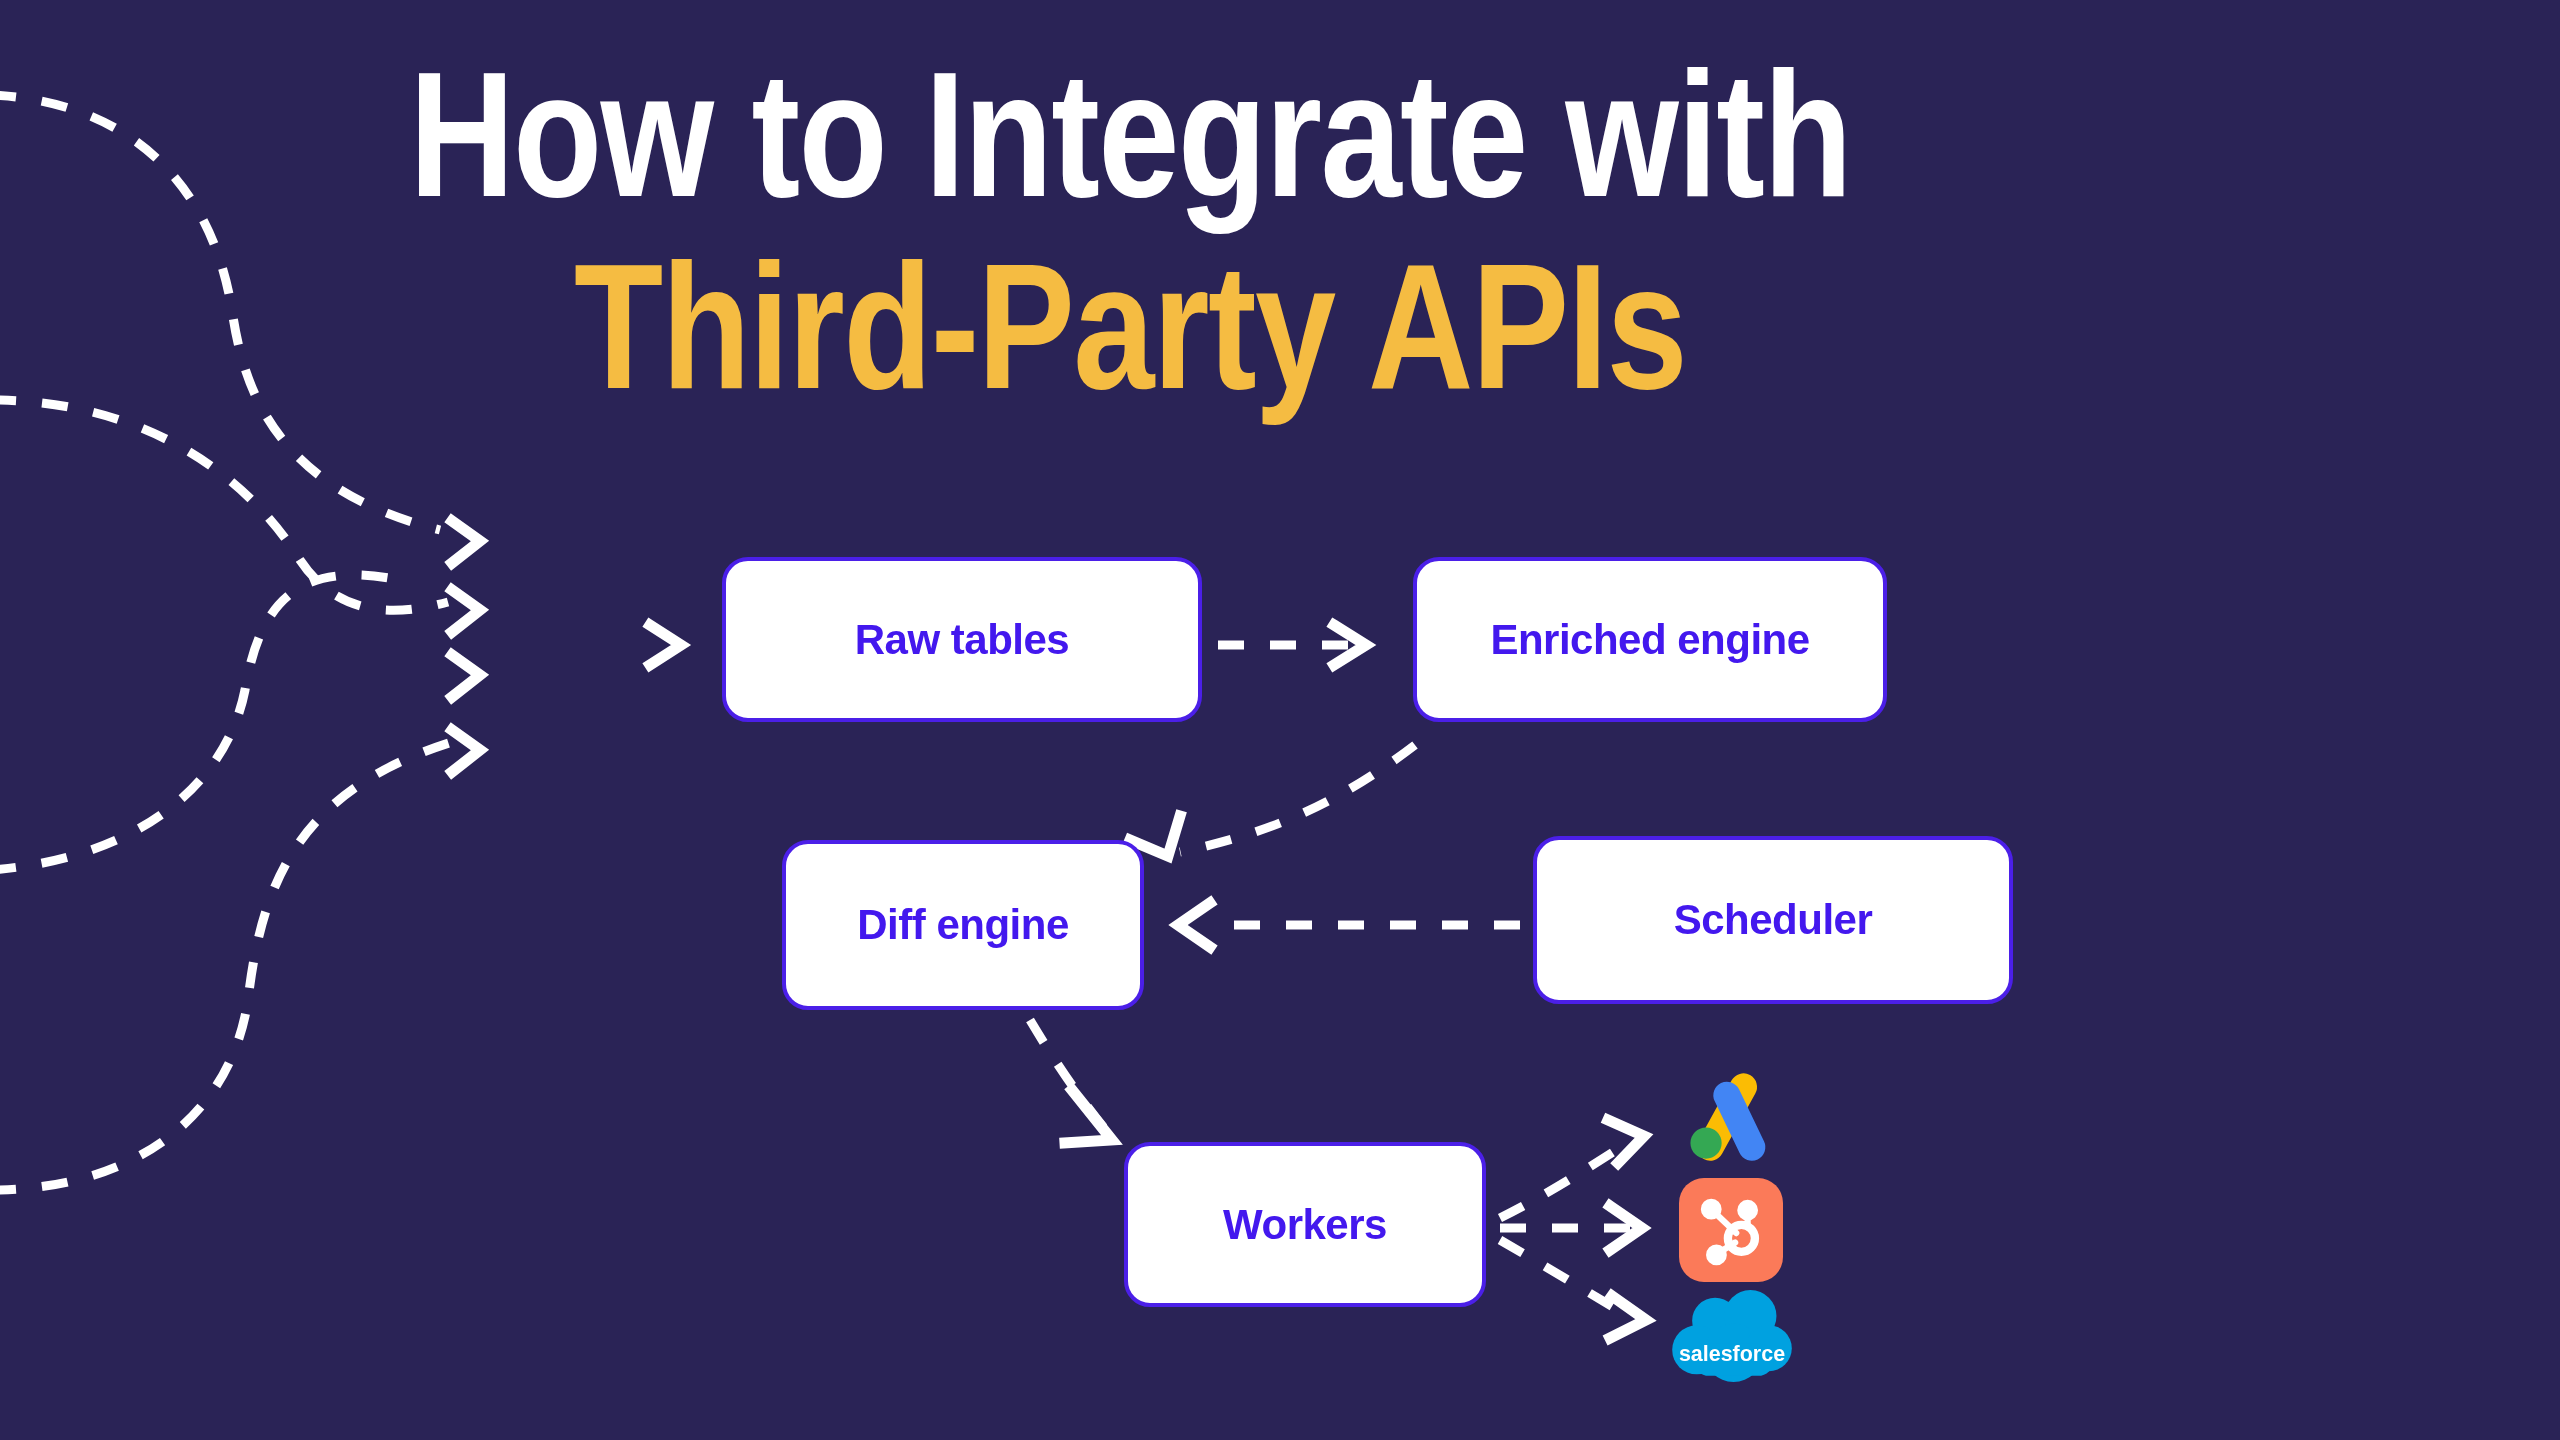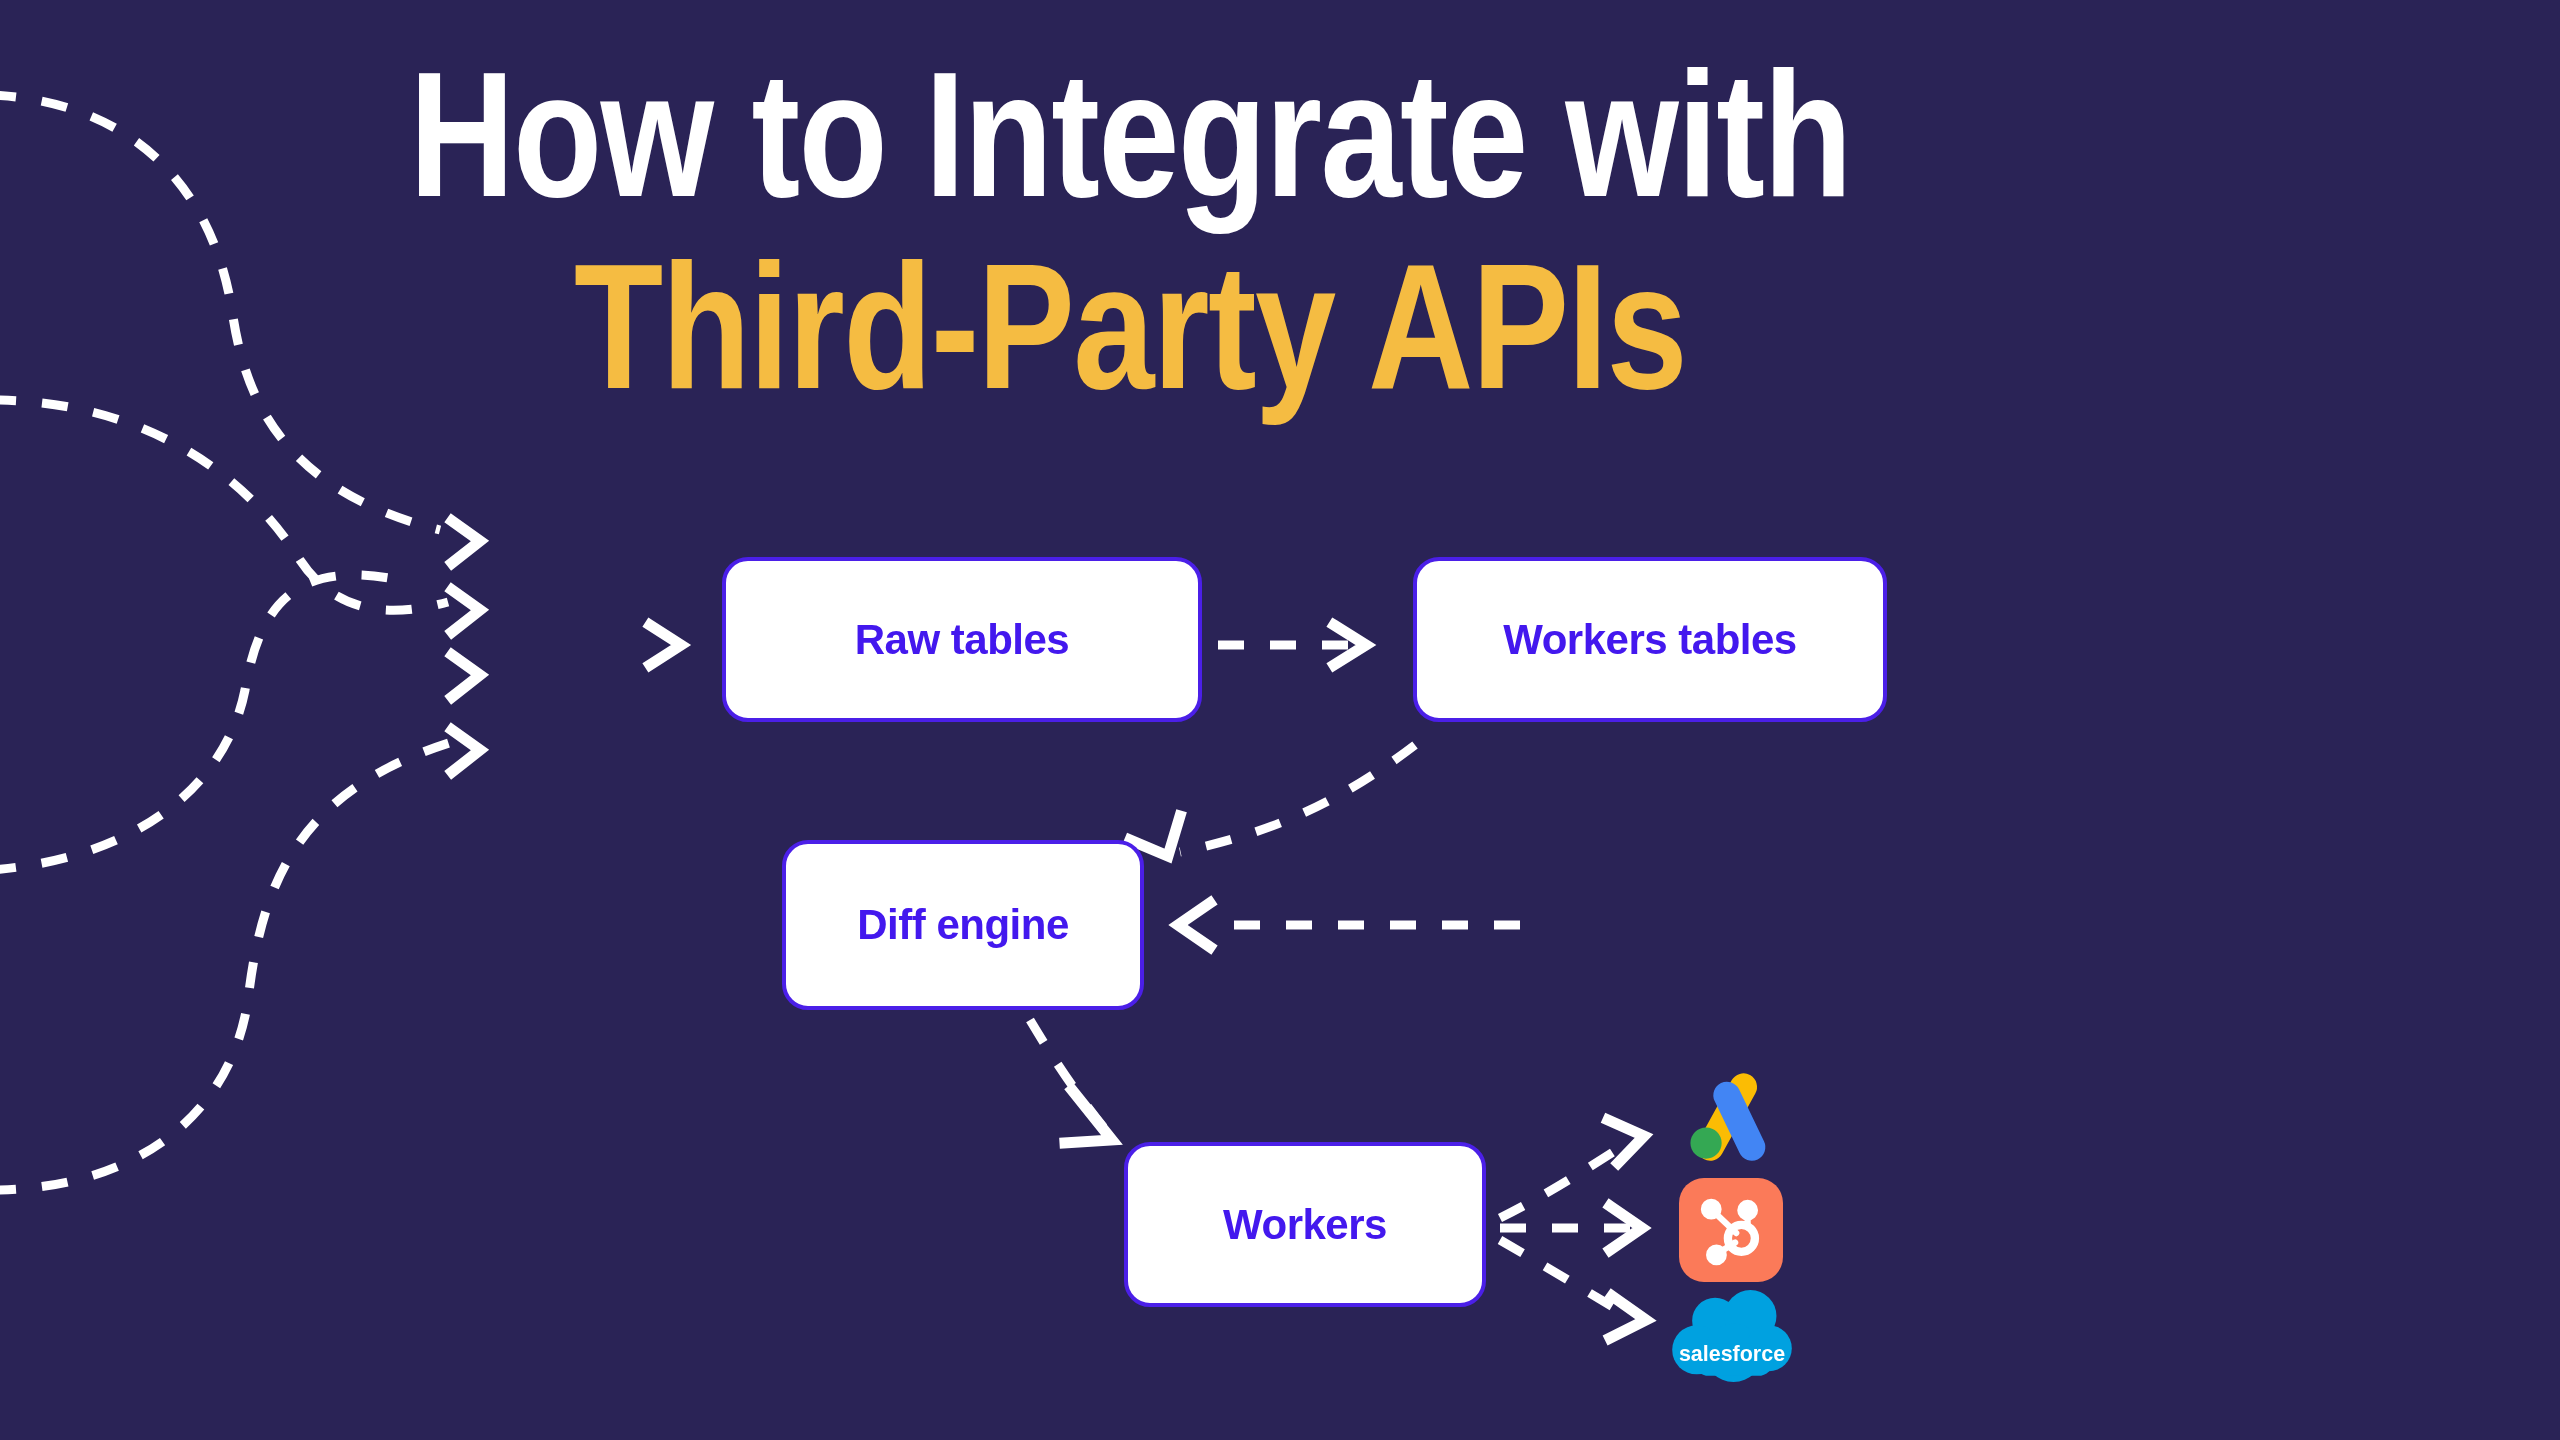--- a/index.html
+++ b/index.html
@@ -119,27 +119,30 @@
       <polyline points="1610,1206 1642,1228 1610,1250"></polyline>
       <polyline points="1612,1296 1646,1320 1610,1338"></polyline>
     </g>
   </svg>
 
   <div class="node" id="node-raw">
     <span class="node-label">Raw tables</span>
   </div>
 
   <div class="node" id="node-enriched">
-    <span class="node-label">Workers tables</span>
+    <span class="node-label">Enriched engine</span>
   </div>
 
   <div class="node" id="node-diff">
     <span class="node-label">Diff engine</span>
   </div>
 
+  <div class="node" id="node-scheduler">
+    <span class="node-label">Scheduler</span>
+  </div>
 
   <div class="node" id="node-workers">
     <span class="node-label">Workers</span>
   </div>
 
   <div class="logo" id="logo-googleads">
     <svg viewBox="0 0 100 100" width="104" height="104" xmlns="http://www.w3.org/2000/svg">
       <g stroke-linecap="round">
         <line x1="30" y1="80" x2="62" y2="22" stroke="#FBBC04" stroke-width="26"></line>
         <line x1="70" y1="80" x2="46" y2="30" stroke="#4285F4" stroke-width="26"></line>

